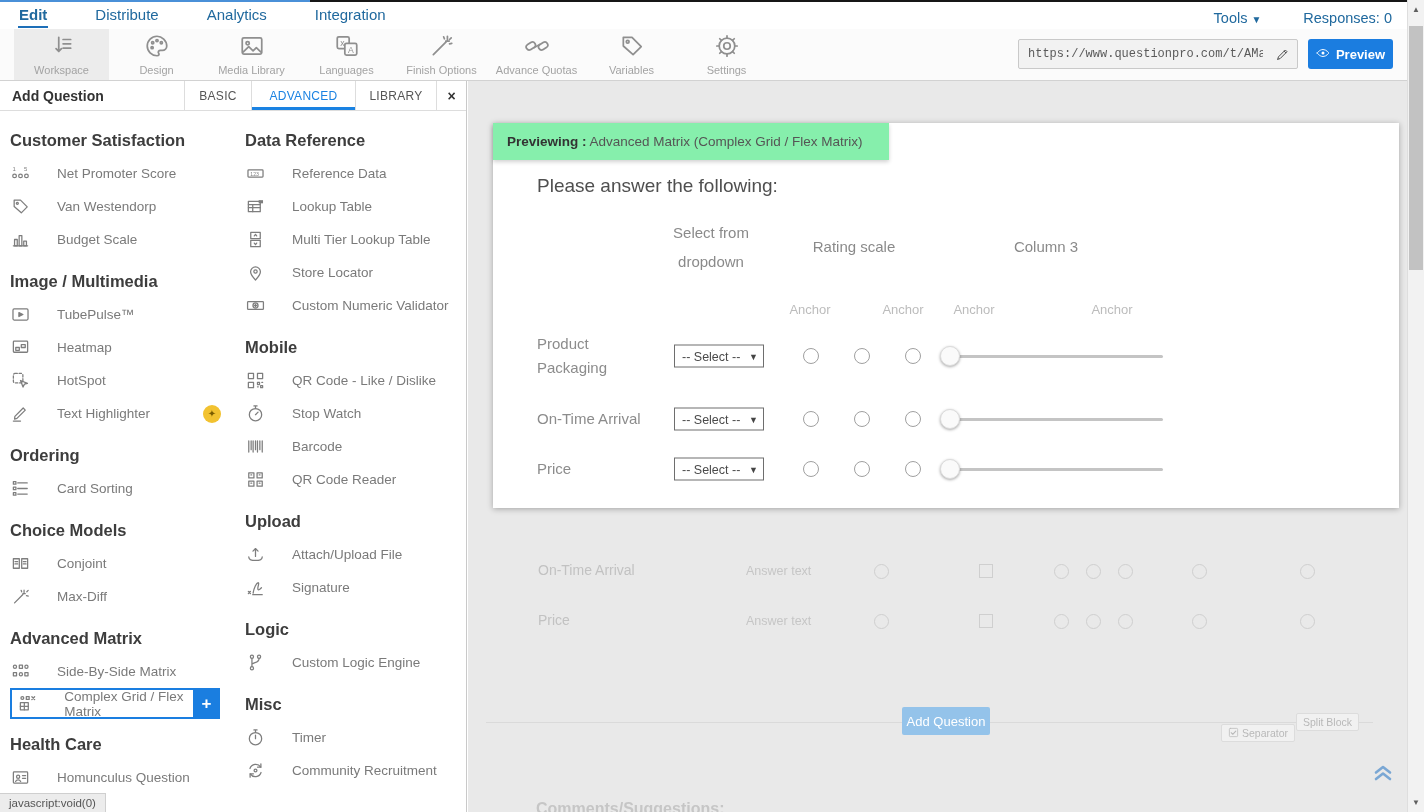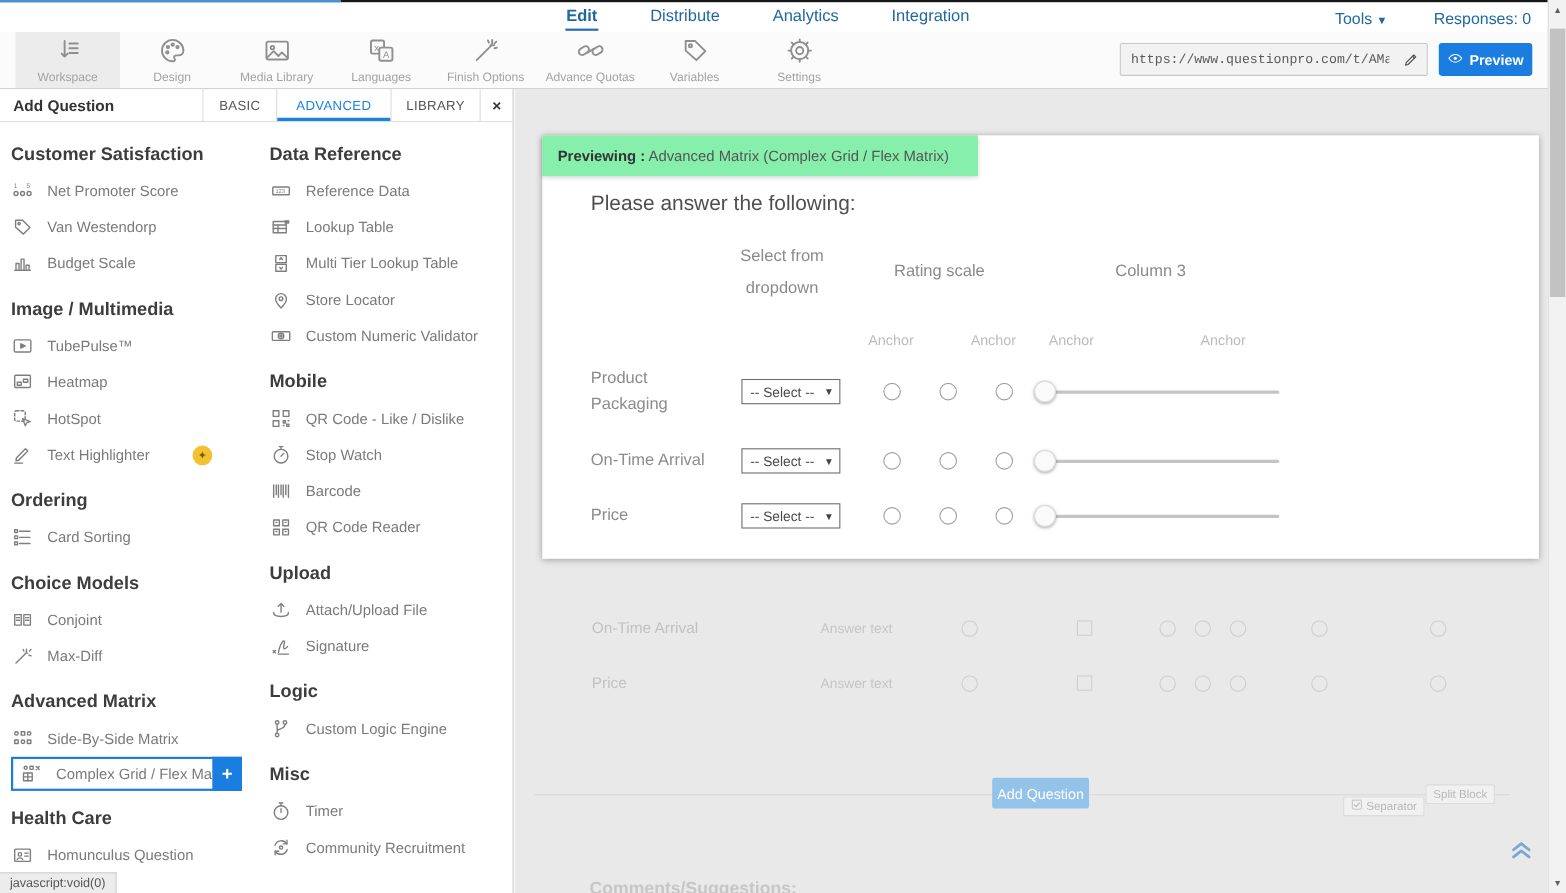--- a/index.html
+++ b/index.html
@@ -4,21 +4,21 @@
 <style>
   * { margin:0; padding:0; box-sizing:border-box; }
   html,body { width:1424px; height:812px; overflow:hidden; }
   body { font-family:"Liberation Sans", sans-serif; background:#fff; position:relative; color:#333; }
 
   
   #topline { position:absolute; top:0; left:0; width:1424px; height:2px; background:#161616; z-index:60; }
   #topline .blue { position:absolute; left:0; top:0; width:310px; height:2px; background:#4a90d8; }
 
   
-  #nav { position:absolute; top:2px; left:0; width:1424px; height:27px; background:#fff; display:flex; align-items:center; padding-left:18px; z-index:50;justify-content:center; }
+  #nav { position:absolute; top:2px; left:0; width:1424px; height:27px; background:#fff; display:flex; align-items:center; padding-left:18px; z-index:50; }
   .nav-item { color:#20699e; font-size:15px; margin-right:46px; cursor:pointer; padding:2px 1px 3px; }
   .nav-item.active { font-weight:bold; border-bottom:2px solid #1d6fb8; }
   #nav-right { position:absolute; right:32px; top:2px; height:27px; display:flex; align-items:center; gap:42px; }
   #nav-right .nav-link { color:#20699e; font-size:14.5px; cursor:pointer; }
   .caret { font-size:10px; margin-left:4px; }
 
   
   #toolbar { position:absolute; top:29px; left:0; width:1424px; height:52px; background:#fbfbfb; border-bottom:1px solid #d2d2d2; display:flex; padding-left:14px; z-index:40; }
   .tool { width:95px; height:100%; display:flex; flex-direction:column; align-items:center; justify-content:center; gap:3px; color:#a3a3a3; font-size:11px; cursor:pointer; }
   .tool.active { background:#ececec; }
@@ -34,21 +34,21 @@
   #panel-title { flex:1; font-weight:bold; font-size:14px; color:#333; line-height:30px; padding-left:12px; }
   .panel-tab { display:flex; align-items:center; justify-content:center; font-size:12px; color:#555; border-left:1px solid #ddd; cursor:pointer; letter-spacing:.3px; }
   .panel-tab.t0 { width:67px; } .panel-tab.t1 { width:104px; } .panel-tab.t2 { width:81px; }
   .panel-tab.active { color:#1a82e2; box-shadow:inset 0 -3px 0 #1a82e2; }
   #panel-close { width:30px; display:flex; align-items:center; justify-content:center; border-left:1px solid #ddd; color:#333; font-size:14px; font-weight:bold; cursor:pointer; }
   .col { position:absolute; top:36px; }
   #col-0 { left:10px; width:228px; }
   #col-1 { left:245px; width:218px; }
   .section { margin-bottom:16px; }
   .section-title { font-size:16.5px; color:#3d3d3d; font-weight:bold; margin:14px 0 7px; }
-  .q-item { height:33px; display:flex; align-items:center; gap:13px; color:#7a7a7a; font-size:13.5px; cursor:pointer; position:relative; }
+  .q-item { height:33px; display:flex; align-items:center; gap:27px; color:#7a7a7a; font-size:13.5px; cursor:pointer; position:relative; }
   .q-item .icon { color:#7e7e7e; width:20px; display:flex; justify-content:center; }
   .q-item.selected { border:2px solid #1a7ee0; height:31px; padding-left:6px; width:210px; }
   .q-item.selected .plus { position:absolute; right:-2px; top:-2px; width:27px; height:31px; background:#1a7ee0; color:#fff; display:flex; align-items:center; justify-content:center; font-size:17px; font-weight:bold; cursor:pointer; }
   .badge { width:18px; height:18px; border-radius:50%; background:#f2c230; color:#7a5c00; display:flex; align-items:center; justify-content:center; font-size:10px; margin-left:26px; }
 
   
   #main { position:absolute; top:81px; left:468px; width:939px; height:731px; background:#e9e9e9; overflow:hidden; }
 
   
   .bg-row { position:absolute; left:0; width:100%; height:22px; }

